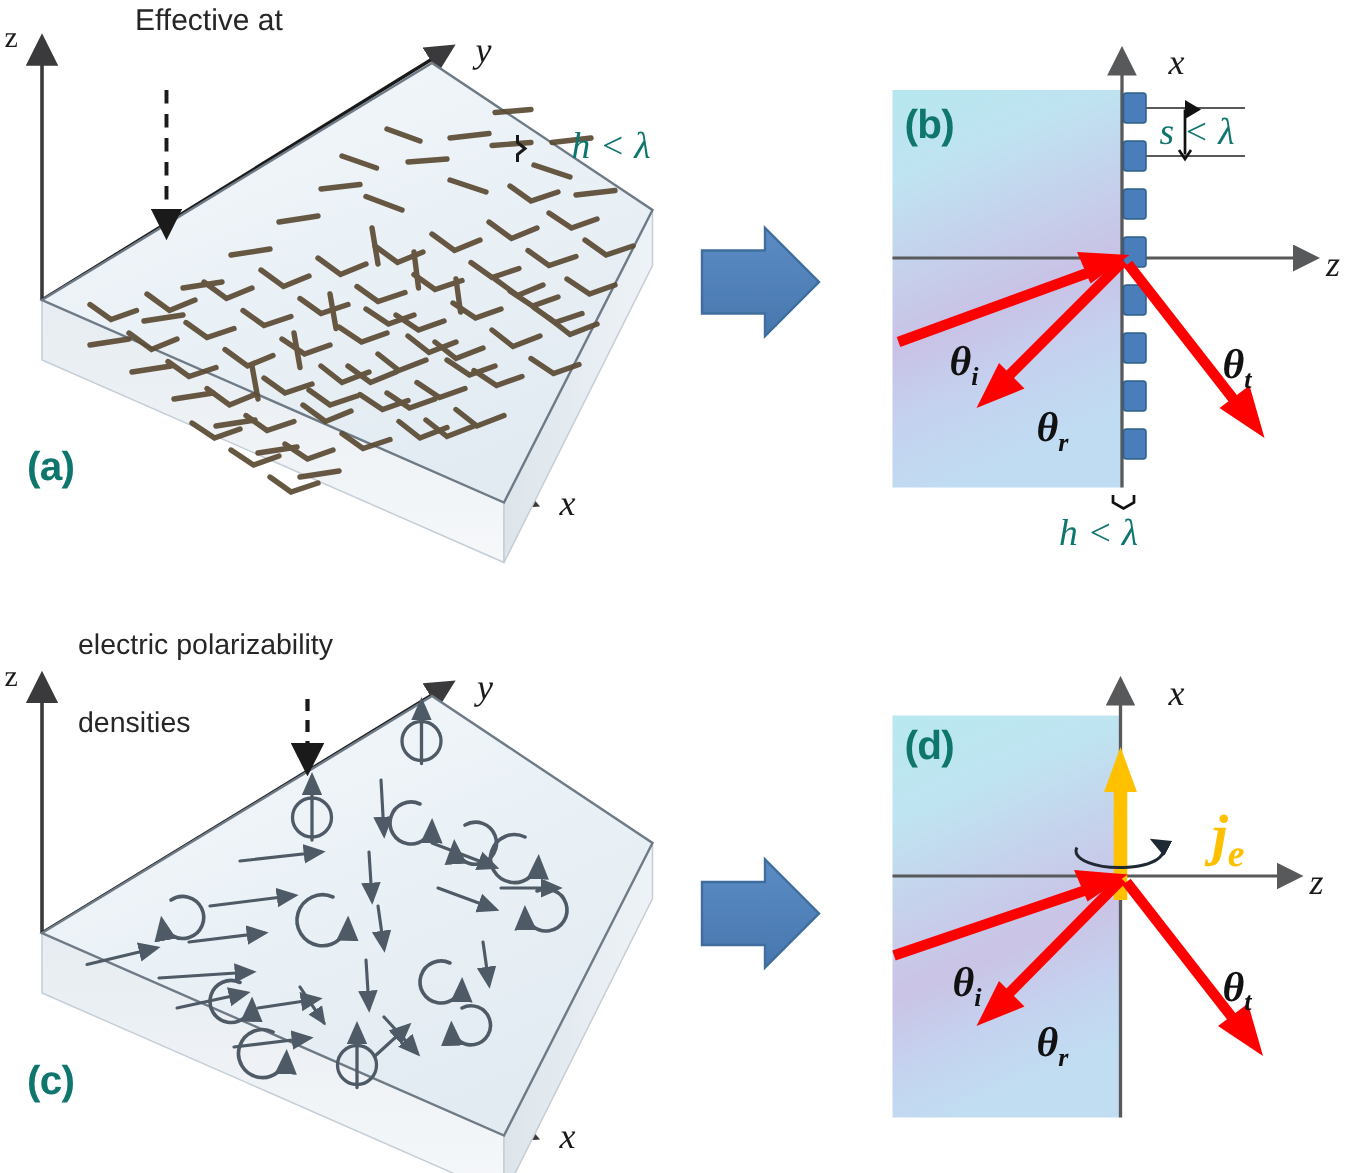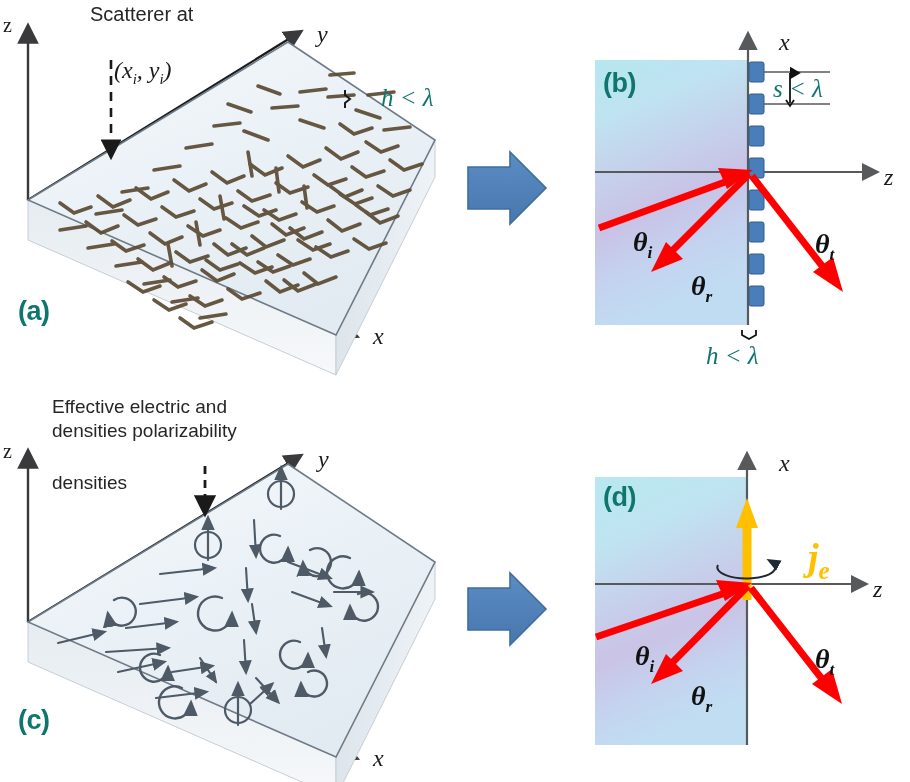--- a/index.html
+++ b/index.html
@@ -409,24 +409,21 @@
         <polygon points="651,684 683,671 666,654" fill="#ff0000"></polygon>
       </g>
 
       <g>
         <line x1="751" y1="588" x2="829" y2="688" stroke="#ff0000" stroke-width="7" stroke-linecap="butt"></line>
         <polygon points="842,704 832,669 812,684" fill="#ff0000"></polygon>
       </g>
     </g>
   </svg>
 
-  <div class="txt scat-note" style="left:90px;top:3px;">Scatterer at</div>
-  <div class="txt coordtxt" style="left:90px;top:28px;">
-    <span>(x</span><sub>i</sub><span>, y</span><sub>i</sub><span>)</span>
-  </div>
+  <div class="txt scat-note" style="left:90px;top:3px;">Effective at</div>
   <div class="txt axis-lab-z" style="left:3px;top:14px;">z</div>
   <div class="txt axis-lab" style="left:317px;top:20px;">y</div>
   <div class="txt axis-lab" style="left:373px;top:322px;">x</div>
   <div class="txt hlam" style="left:381px;top:83px;">h &lt; λ</div>
   <div class="txt cap-label" style="left:18px;top:296px;">(a)</div>
 
   <div class="txt cap-label" style="left:603px;top:68px;">(b)</div>
   <div class="txt axis-lab" style="left:779px;top:28px;">x</div>
   <div class="txt axis-lab" style="left:884px;top:163px;">z</div>
   <div class="txt hlam" style="left:773px;top:74px;">s &lt; λ</div>
@@ -434,22 +431,21 @@
   <div class="txt theta" style="left:605px;top:174px;">
     <span>θ</span><sub>i</sub>
   </div>
   <div class="txt theta" style="left:663px;top:218px;">
     <span>θ</span><sub>r</sub>
   </div>
   <div class="txt theta" style="left:787px;top:176px;">
     <span>θ</span><sub>t</sub>
   </div>
 
-  <div class="txt note" style="left:52px;top:396px;">Effective electric and</div>
-  <div class="txt note" style="left:52px;top:420px;">densities polarizability</div>
+  <div class="txt note" style="left:52px;top:420px;">electric polarizability</div>
   <div class="txt note" style="left:52px;top:444px;margin-top:28px;">densities</div>
   <div class="txt axis-lab-z" style="left:3px;top:440px;">z</div>
   <div class="txt axis-lab" style="left:318px;top:445px;">y</div>
   <div class="txt axis-lab" style="left:373px;top:744px;">x</div>
   <div class="txt cap-label" style="left:18px;top:705px;">(c)</div>
 
   <div class="txt cap-label" style="left:603px;top:482px;">(d)</div>
   <div class="txt axis-lab" style="left:779px;top:449px;">x</div>
   <div class="txt axis-lab" style="left:873px;top:575px;">z</div>
   <div class="txt jlab" style="left:770px;top:490px;text-align:right;">

